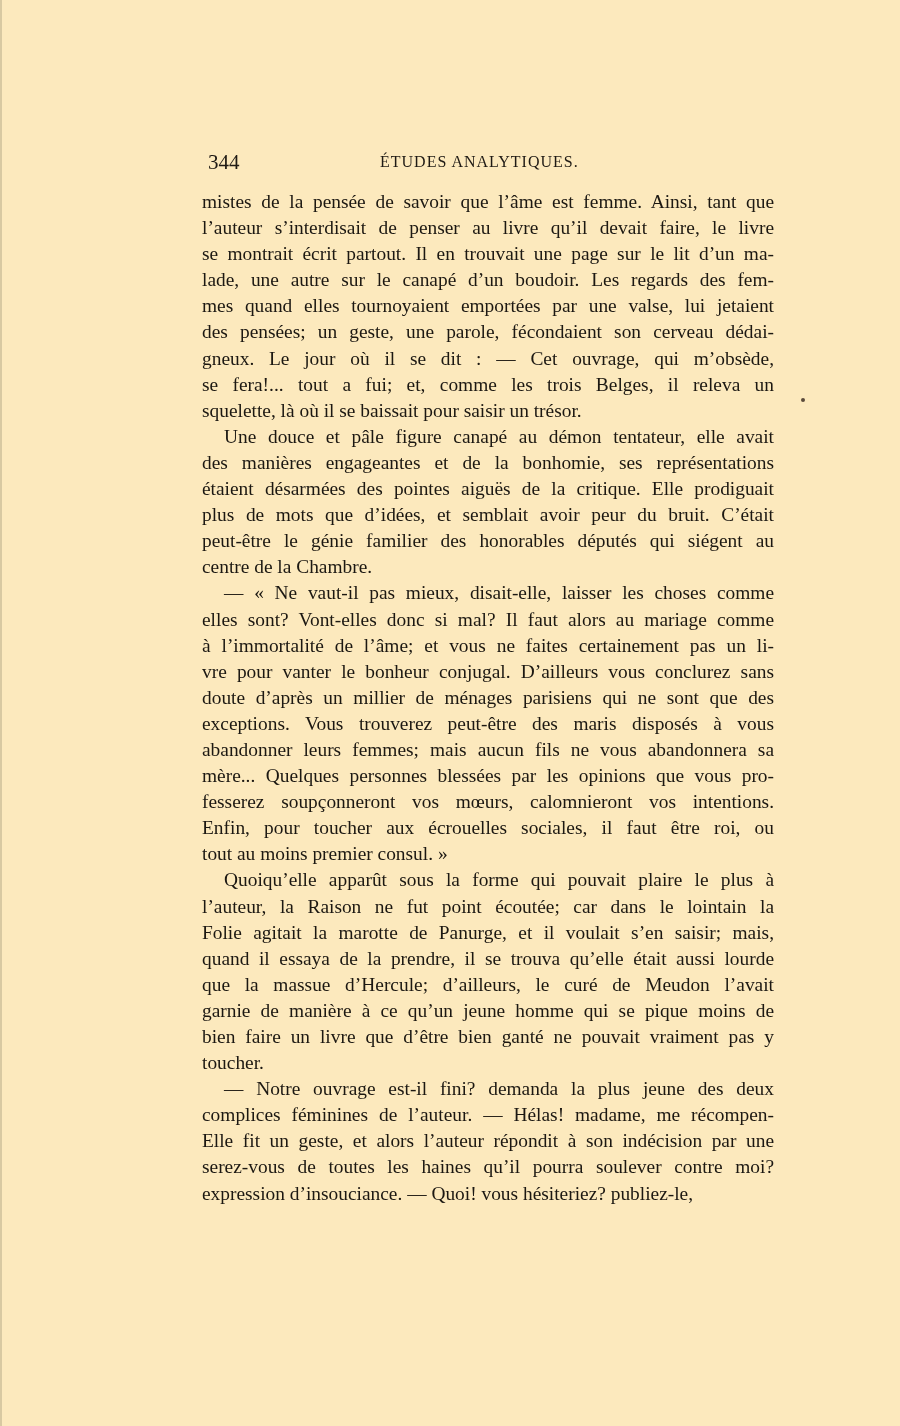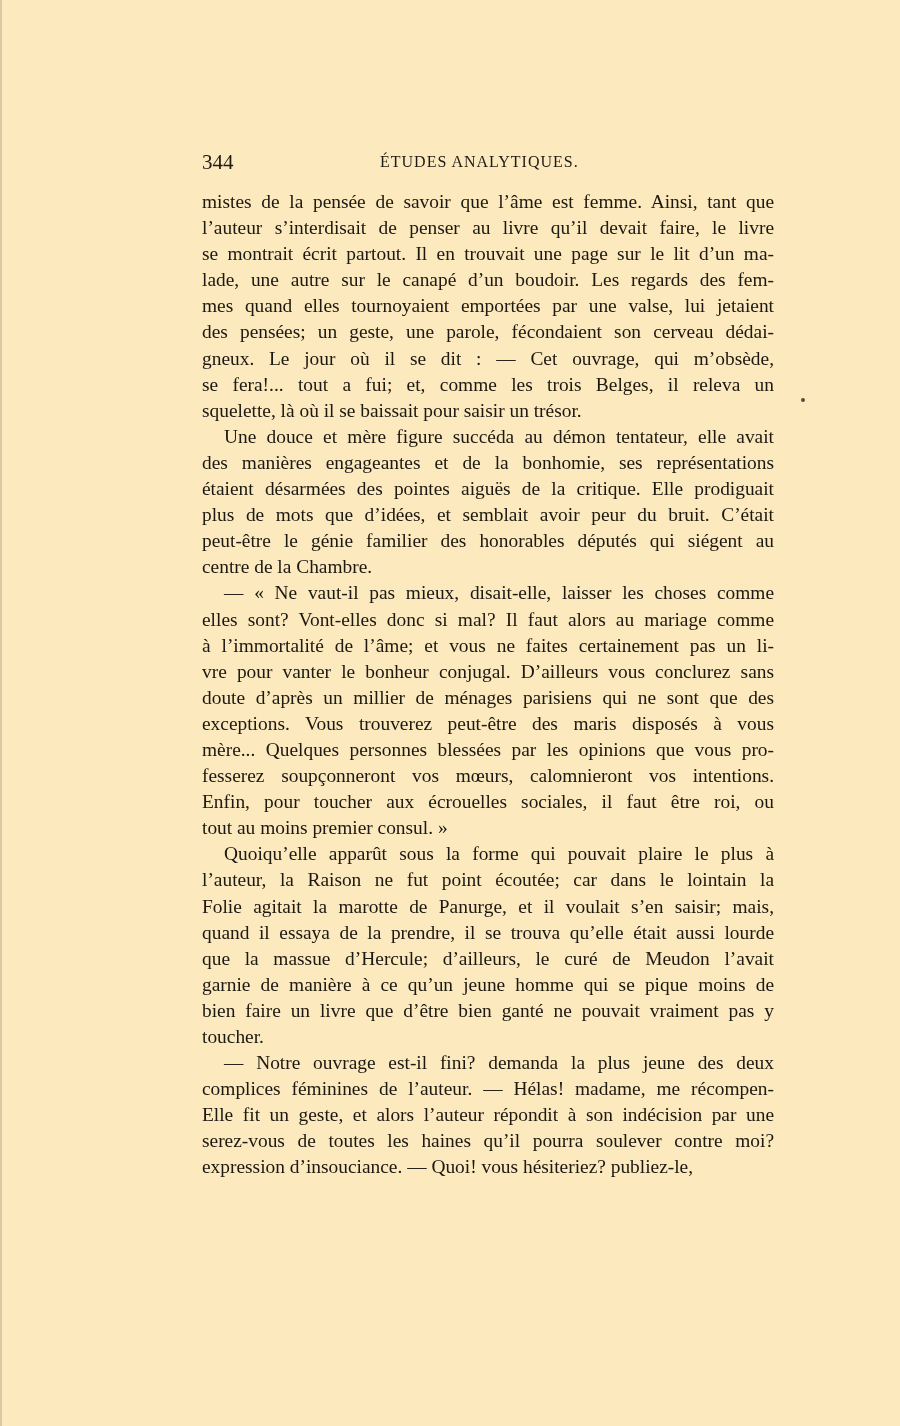--- a/index.html
+++ b/index.html
@@ -25,21 +25,21 @@
       position: absolute;
       left: 200px;
       top: 150px;
       width: 572px;
       height: 24px;
       font-family: "Liberation Serif", "DejaVu Serif", serif;
       color: #1f1a14;
     }
     .page-number {
       position: absolute;
-      left: 0;
+      left: 6px;
       top: 0;
       font-size: 21px;
     }
     .head-title {
       position: absolute;
       left: 170px;
       top: 3px;
       font-size: 16px;
       letter-spacing: 1px;
       font-variant: small-caps;
@@ -94,34 +94,35 @@
         <span class="line">l’auteur s’interdisait de penser au livre qu’il devait faire, le livre</span>
         <span class="line">se montrait écrit partout. Il en trouvait une page sur le lit d’un ma-</span>
         <span class="line">lade, une autre sur le canapé d’un boudoir. Les regards des fem-</span>
         <span class="line">mes quand elles tournoyaient emportées par une valse, lui jetaient</span>
         <span class="line">des pensées; un geste, une parole, fécondaient son cerveau dédai-</span>
         <span class="line">gneux. Le jour où il se dit : — Cet ouvrage, qui m’obsède,</span>
         <span class="line">se fera!... tout a fui; et, comme les trois Belges, il releva un</span>
         <span class="line last">squelette, là où il se baissait pour saisir un trésor.</span>
       </div>
       <div>
-        <span class="line indent">Une douce et mère figure succéda au démon tentateur, elle avait</span>
+        <span class="line indent">Une douce et pâle figure canapé au démon tentateur, elle avait</span>
         <span class="line">des manières engageantes et de la bonhomie, ses représentations</span>
         <span class="line">étaient désarmées des pointes aiguës de la critique. Elle prodiguait</span>
         <span class="line">plus de mots que d’idées, et semblait avoir peur du bruit. C’était</span>
         <span class="line">peut-être le génie familier des honorables députés qui siégent au</span>
         <span class="line last">centre de la Chambre.</span>
       </div>
       <div>
         <span class="line indent">— « Ne vaut-il pas mieux, disait-elle, laisser les choses comme</span>
         <span class="line">elles sont? Vont-elles donc si mal? Il faut alors au mariage comme</span>
         <span class="line">à l’immortalité de l’âme; et vous ne faites certainement pas un li-</span>
         <span class="line">vre pour vanter le bonheur conjugal. D’ailleurs vous conclurez sans</span>
         <span class="line">doute d’après un millier de ménages parisiens qui ne sont que des</span>
         <span class="line">exceptions. Vous trouverez peut-être des maris disposés à vous</span>
+        <span class="line">abandonner leurs femmes; mais aucun fils ne vous abandonnera sa</span>
         <span class="line">mère... Quelques personnes blessées par les opinions que vous pro-</span>
         <span class="line">fesserez soupçonneront vos mœurs, calomnieront vos intentions.</span>
         <span class="line">Enfin, pour toucher aux écrouelles sociales, il faut être roi, ou</span>
         <span class="line last">tout au moins premier consul. »</span>
       </div>
       <div>
         <span class="line indent">Quoiqu’elle apparût sous la forme qui pouvait plaire le plus à</span>
         <span class="line">l’auteur, la Raison ne fut point écoutée; car dans le lointain la</span>
         <span class="line">Folie agitait la marotte de Panurge, et il voulait s’en saisir; mais,</span>
         <span class="line">quand il essaya de la prendre, il se trouva qu’elle était aussi lourde</span>

